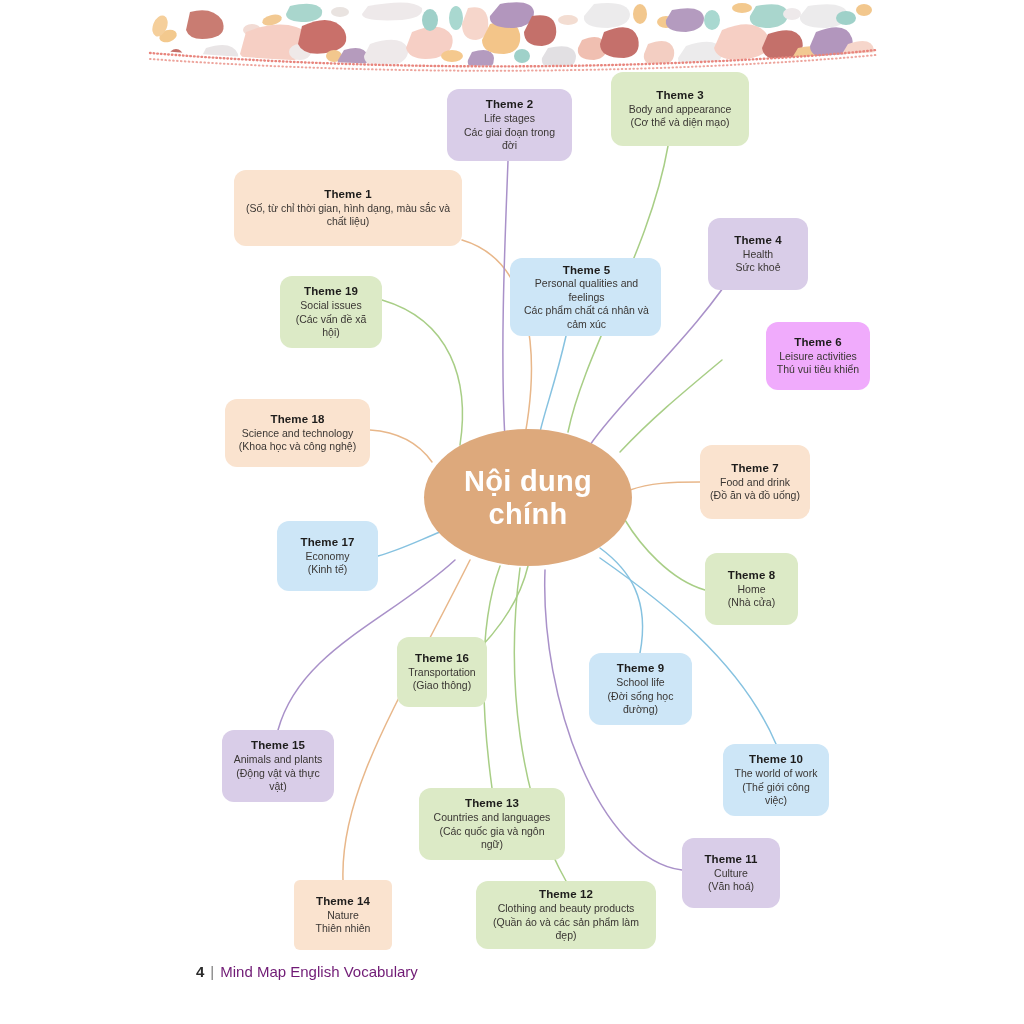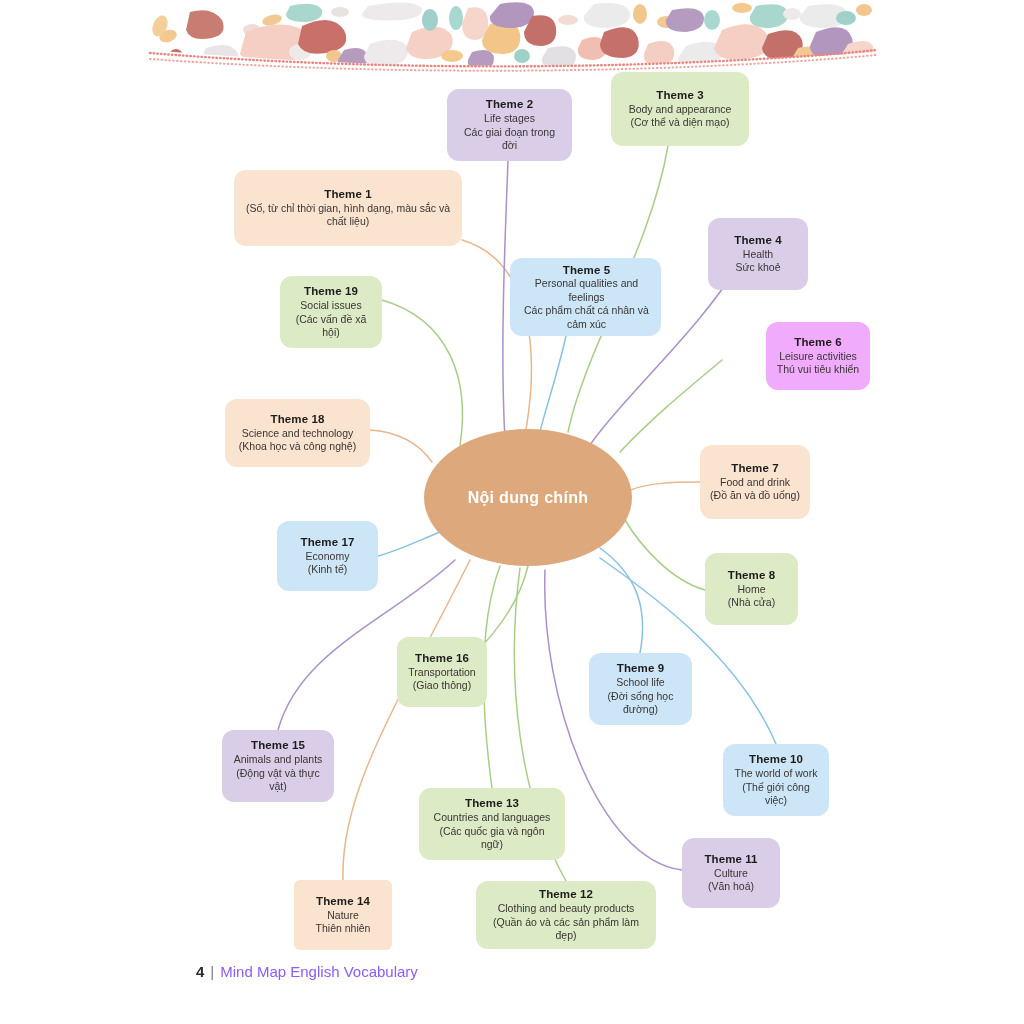--- a/index.html
+++ b/index.html
@@ -36,36 +36,36 @@
   .node .t-en{font-size:10.5px;color:#3a3633;}
   .node .t-vi{font-size:10.5px;color:#3a3633;}
 
   
   #center-node{
     position:absolute;
     left:424px;top:429px;width:208px;height:137px;
     border-radius:50%;
     display:flex;align-items:center;justify-content:center;
     color:#ffffff;
-    font-size:16px;
+    font-size:29px;
     font-weight:bold;
     letter-spacing:.3px;
     text-align:center;
   }
 
   
   #footer{
     position:absolute;left:196px;top:963px;
     font-size:15px;color:#3d3d3d;
     display:flex;align-items:baseline;gap:6px;
     font-family:"Liberation Sans", sans-serif;
   }
   #footer .pg{font-weight:bold;color:#2b2b2b;}
   #footer .sep{color:#7c7c7c;}
-  #footer .ttl{color:#8b5cf6;}
+  #footer .ttl{color:#701a75;}
 </style>
 </head>
 <body>
 
 <div id="page">
 
   <div id="header-band">
     <svg width="1024" height="72" viewBox="0 0 1024 72" xmlns="http://www.w3.org/2000/svg">
       <defs>
         <clipPath id="bandClip">

